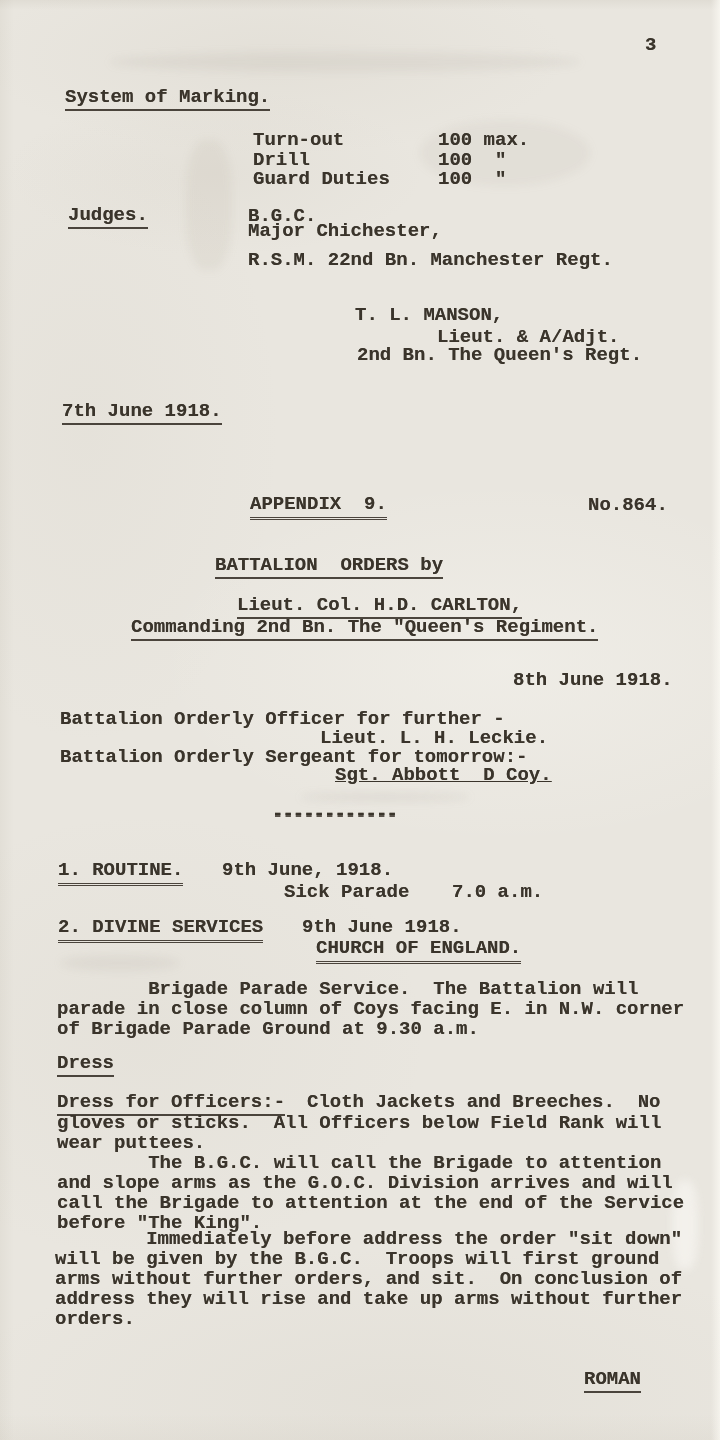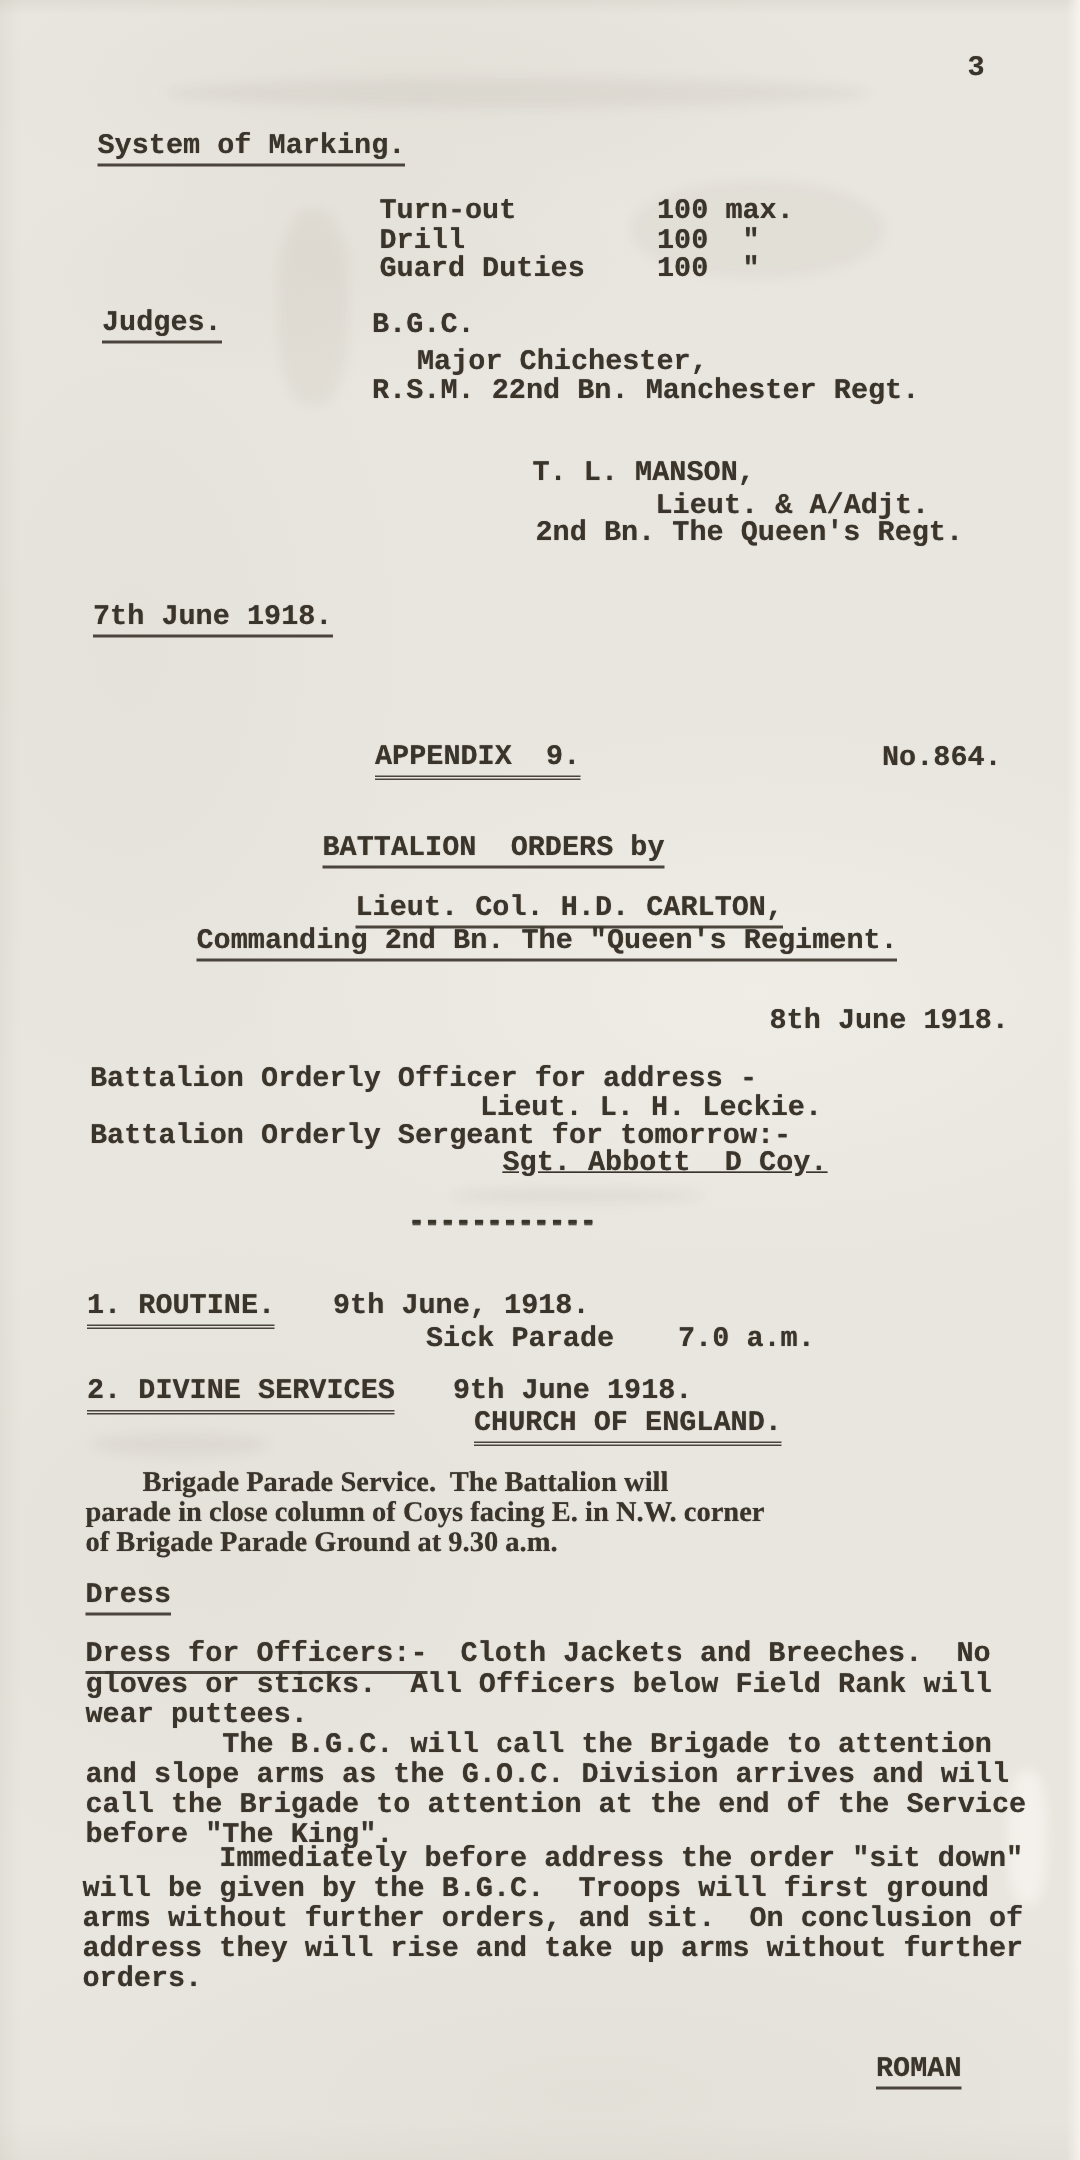--- a/index.html
+++ b/index.html
@@ -57,55 +57,55 @@
 
   <div class="t" style="left:253px;top:129px;">Turn-out</div>
   <div class="t" style="left:438px;top:129px;">100 max.</div>
   <div class="t" style="left:253px;top:149px;">Drill</div>
   <div class="t" style="left:438px;top:149px;">100  "</div>
   <div class="t" style="left:253px;top:168px;">Guard Duties</div>
   <div class="t" style="left:438px;top:168px;">100  "</div>
 
   <div class="t u" style="left:68px;top:204px;">Judges.</div>
   <div class="t" style="left:248px;top:205px;">B.G.C.</div>
-  <div class="t" style="left:248px;top:230px;margin-left:30px;">Major Chichester,</div>
+  <div class="t" style="left:248px;top:220px;">Major Chichester,</div>
   <div class="t" style="left:248px;top:249px;">R.S.M. 22nd Bn. Manchester Regt.</div>
 
   <div class="t" style="left:355px;top:304px;">T. L. MANSON,</div>
   <div class="t" style="left:437px;top:326px;">Lieut. &amp; A/Adjt.</div>
   <div class="t" style="left:357px;top:344px;">2nd Bn. The Queen's Regt.</div>
 
   <div class="t u" style="left:62px;top:400px;">7th June 1918.</div>
 
   <div class="t uh" style="left:250px;top:493px;">APPENDIX  9.</div>
   <div class="t" style="left:588px;top:494px;">No.864.</div>
 
   <div class="t u" style="left:215px;top:554px;">BATTALION  ORDERS by</div>
   <div class="t u" style="left:237px;top:594px;">Lieut. Col. H.D. CARLTON,</div>
   <div class="t u" style="left:131px;top:616px;">Commanding 2nd Bn. The "Queen's Regiment.</div>
 
   <div class="t" style="left:513px;top:669px;">8th June 1918.</div>
 
-  <div class="t" style="left:60px;top:708px;">Battalion Orderly Officer for address -</div>
+  <div class="t" style="left:60px;top:708px;">Battalion Orderly Officer for further -</div>
   <div class="t" style="left:320px;top:727px;">Lieut. L. H. Leckie.</div>
   <div class="t" style="left:60px;top:746px;">Battalion Orderly Sergeant for tomorrow:-</div>
   <div class="t" style="left:335px;top:764px;text-decoration:underline;">Sgt. Abbott  D Coy.</div>
 
   <div class="t divider" style="left:272px;top:803px;">------------</div>
 
   <div class="t uh" style="left:58px;top:859px;">1. ROUTINE.</div>
   <div class="t" style="left:222px;top:859px;">9th June, 1918.</div>
   <div class="t" style="left:284px;top:881px;">Sick Parade</div>
   <div class="t" style="left:452px;top:881px;">7.0 a.m.</div>
 
   <div class="t uh" style="left:58px;top:916px;">2. DIVINE SERVICES</div>
   <div class="t" style="left:302px;top:916px;">9th June 1918.</div>
   <div class="t uh" style="left:316px;top:937px;">CHURCH OF ENGLAND.</div>
 
-  <div class="blk lh20" style="left:57px;top:979px;font-family:Liberation Serif, serif;">        Brigade Parade Service.  The Battalion will
+  <div class="blk lh20" style="left:57px;top:979px;">        Brigade Parade Service.  The Battalion will
 parade in close column of Coys facing E. in N.W. corner
 of Brigade Parade Ground at 9.30 a.m.</div>
 
   <div class="t u" style="left:57px;top:1052px;">Dress</div>
 
   <div class="t u" style="left:57px;top:1091px;">Dress for Officers:-</div>
   <div class="t" style="left:307px;top:1091px;">Cloth Jackets and Breeches.  No</div>
   <div class="blk lh20" style="left:57px;top:1113px;">gloves or sticks.  All Officers below Field Rank will
 wear puttees.</div>
 

